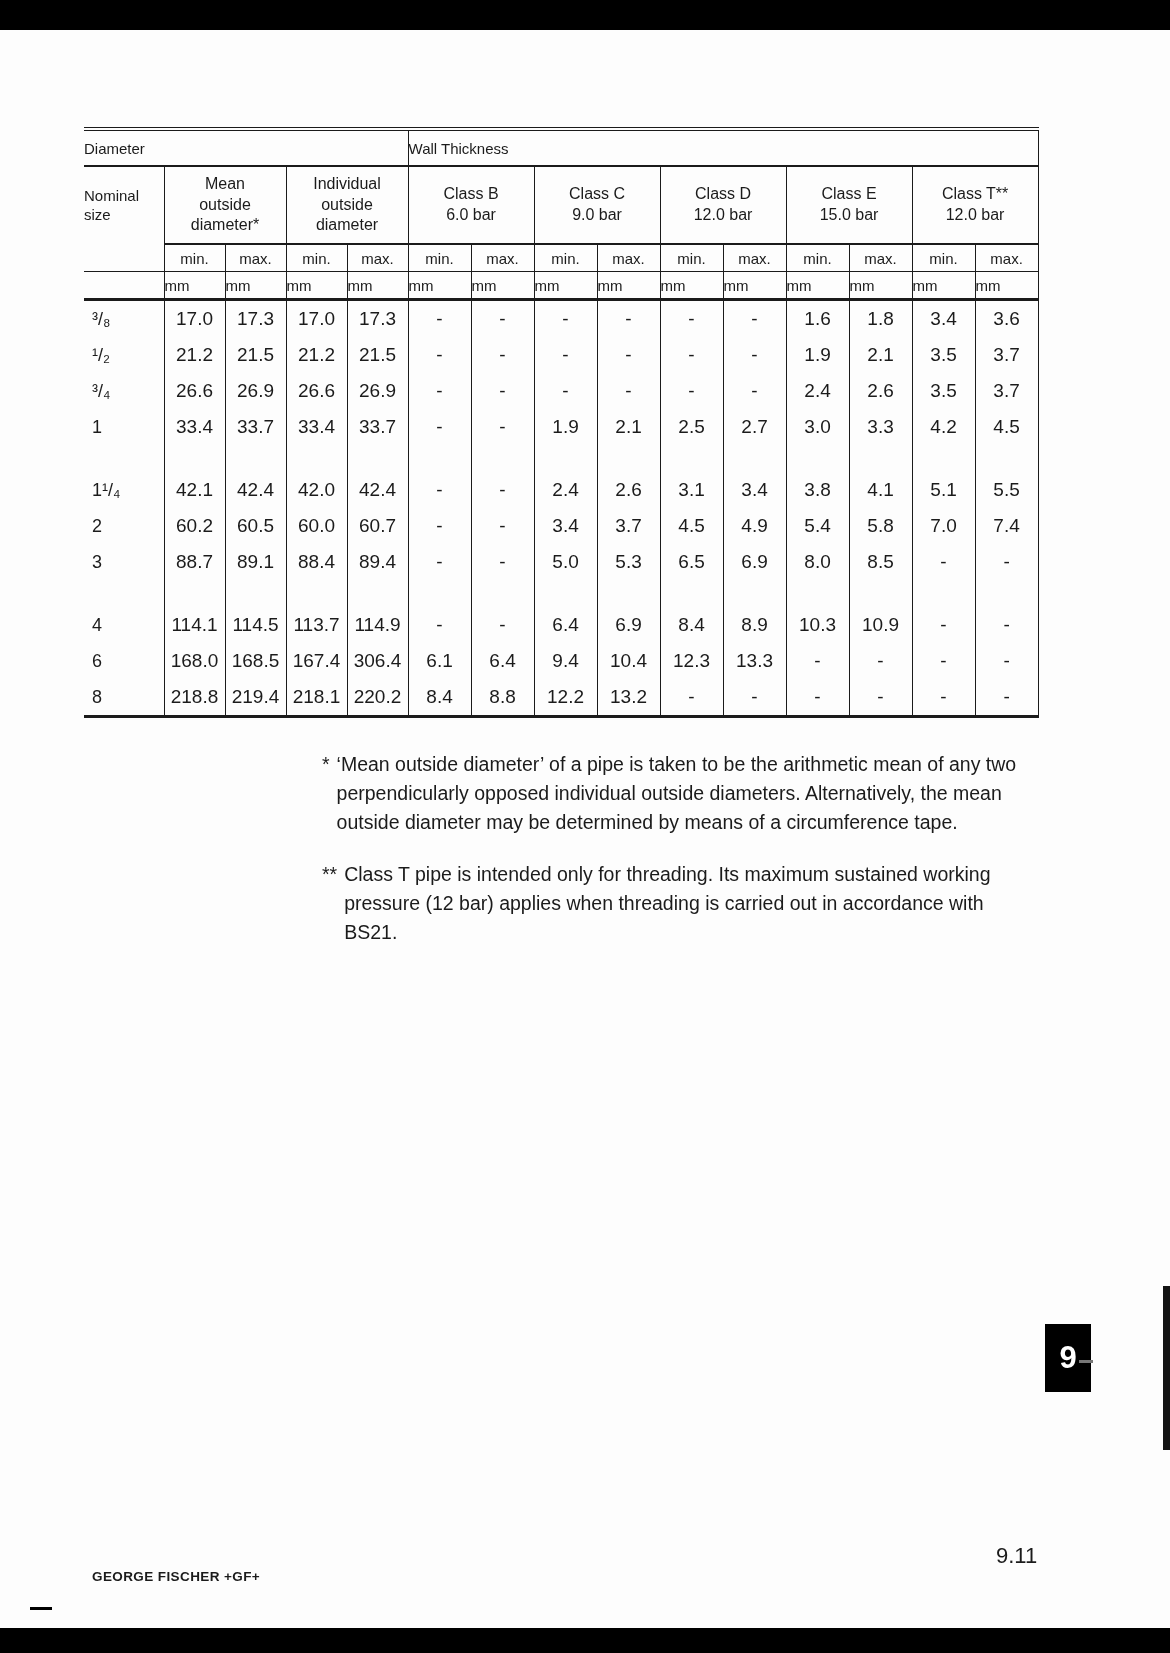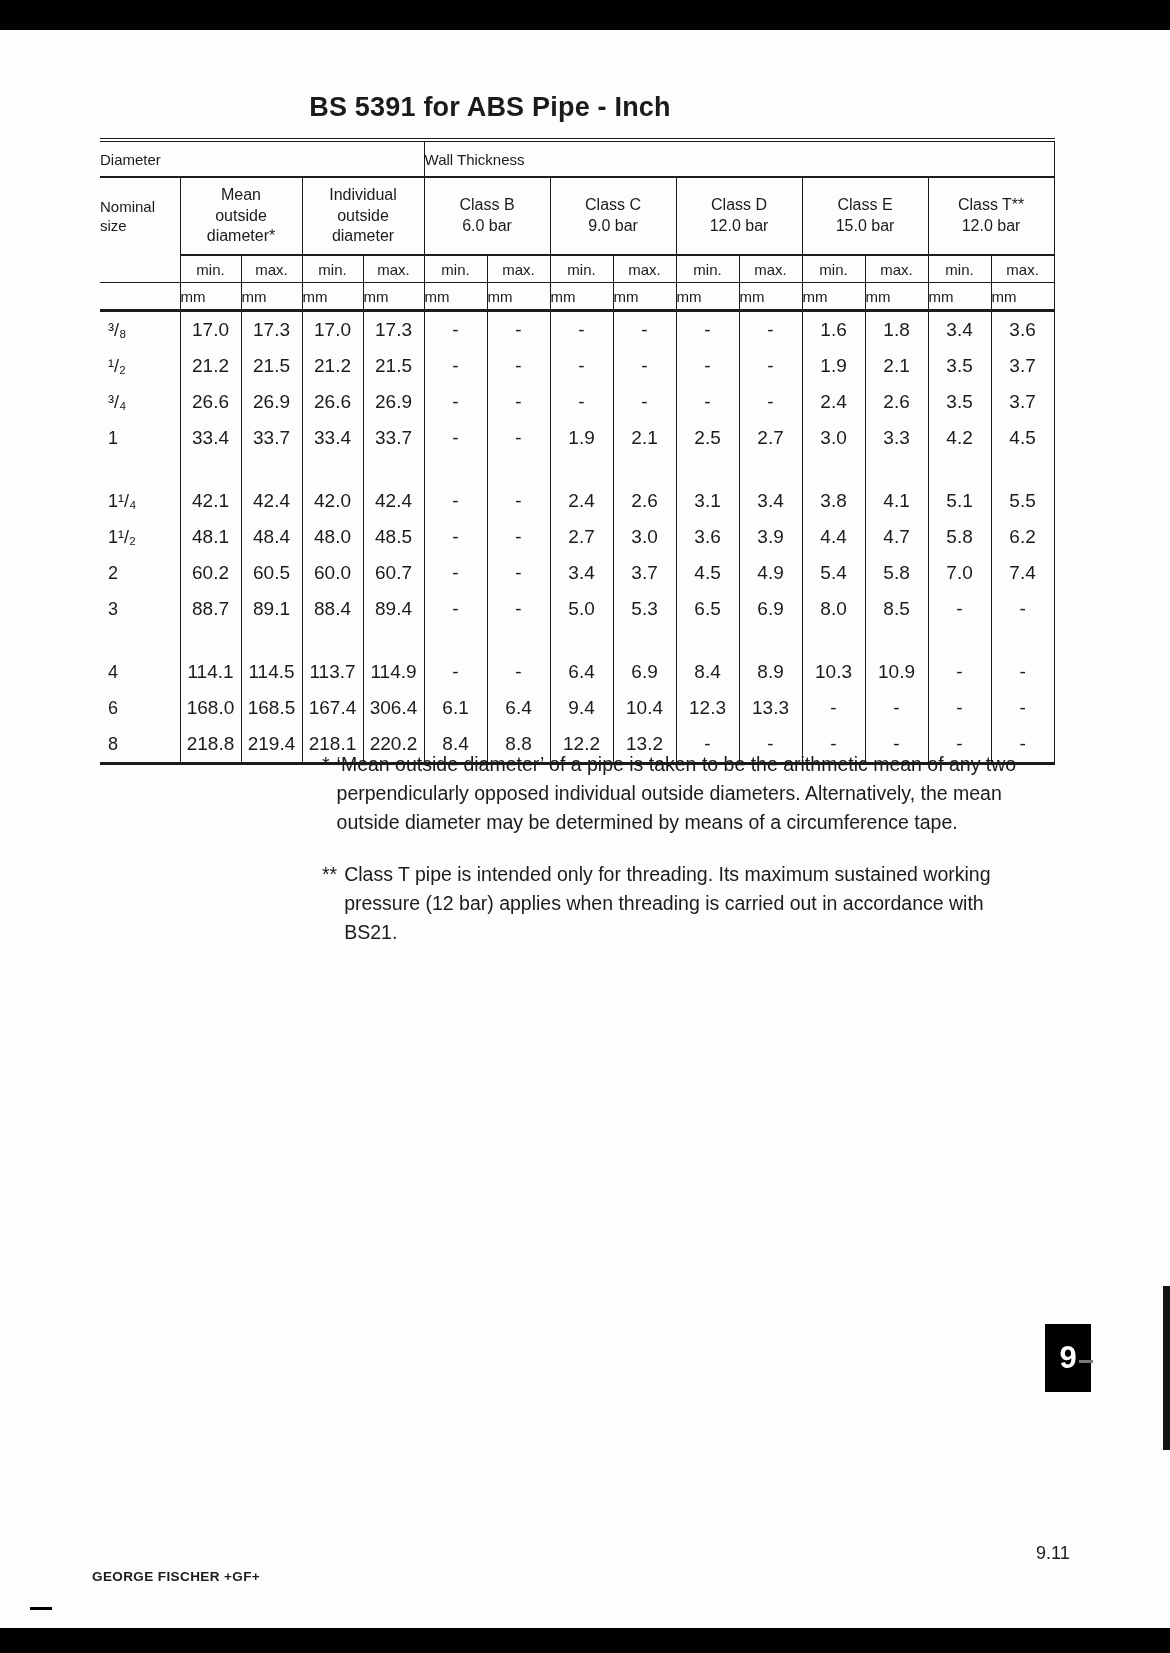--- a/index.html
+++ b/index.html
@@ -3,22 +3,22 @@
 <meta charset="utf-8">
 <style>
   html,body{margin:0;padding:0;background:#fff;}
   .page{position:relative;width:1170px;height:1653px;background:#fdfdfd;
         font-family:"Liberation Sans",sans-serif;color:#1b1b1b;overflow:hidden;}
   .topbar{position:absolute;top:0;left:0;width:1170px;height:30px;background:#000;}
   .bottombar{position:absolute;bottom:0;left:0;width:1170px;height:25px;background:#000;}
   .title{position:absolute;top:74px;left:0;width:980px;text-align:center;
          font-size:27px;font-weight:bold;letter-spacing:.2px;}
 
-  table.spec{position:absolute;top:138px;left:84px;width:954px;table-layout:fixed;
-             border-collapse:collapse;border-top:4px double #1b1b1b;margin-left:16px;}
+  table.spec{position:absolute;top:127px;left:84px;width:954px;table-layout:fixed;
+             border-collapse:collapse;border-top:4px double #1b1b1b;}
   table.spec th,table.spec td{padding:0;font-weight:normal;overflow:hidden;}
   .sec{height:34px;text-align:left;padding-left:6px;font-size:15px;
        border-bottom:2px solid #1b1b1b;}
   .sec-wall{border-left:1.5px solid #1b1b1b;border-right:1.5px solid #1b1b1b;}
   .nomh{text-align:left;padding-left:6px;font-size:15px;vertical-align:middle;line-height:1.25;white-space:pre-line;}
   .grp{height:76px;font-size:16px;text-align:center;vertical-align:middle;
        white-space:pre-line;line-height:1.3;border-left:1.5px solid #1b1b1b;
        border-bottom:2px solid #1b1b1b;}
   .grp.last{border-right:1.5px solid #1b1b1b;}
   tr.minmax-row td{height:26px;font-size:15px;text-align:center;
@@ -40,32 +40,31 @@
             font-size:19.5px;line-height:1.48;}
   .fn-marker{flex:0 0 auto;padding-right:7px;}
   #fn1{top:750px;}
   #fn2{top:860px;}
 
   .tab9{position:absolute;left:1045px;top:1324px;width:46px;height:68px;background:#000;
         color:#fff;font-size:31px;font-weight:bold;display:flex;align-items:center;
         justify-content:center;}
   .tab9 .dash{position:absolute;right:-2px;top:36px;width:14px;height:3px;background:#777;}
   .right-strip{position:absolute;right:0;top:1286px;width:7px;height:164px;background:#141414;}
-  .pageno{position:absolute;left:1036px;top:1543px;font-size:18px;}
+  .pageno{position:absolute;left:996px;top:1543px;font-size:22px;}
   .brand{position:absolute;left:92px;top:1569px;font-size:13.5px;font-weight:bold;
          letter-spacing:.4px;}
   .left-dash{position:absolute;left:30px;top:1607px;width:22px;height:3px;background:#000;}
 </style>
 </head>
 <body>
 
 <div class="page">
   <div class="topbar"></div>
 
-  <h1 class="title">BS 5391 for ABS Pipe - Inch</h1>
 
   <table class="spec">
     <colgroup>
       <col style="width:80px">
       <col style="width:61px">
         <col style="width:61px">
         <col style="width:61px">
         <col style="width:61px">
       <col style="width:63px">
         <col style="width:63px">
@@ -235,37 +234,20 @@
           <td class="val">2.4</td>
           <td class="val">2.6</td>
           <td class="val">3.1</td>
           <td class="val">3.4</td>
           <td class="val">3.8</td>
           <td class="val">4.1</td>
           <td class="val">5.1</td>
           <td class="val">5.5</td>
         </tr>
         <tr>
-          <td class="size">1¹/₂</td>
-          <td class="val">48.1</td>
-          <td class="val">48.4</td>
-          <td class="val">48.0</td>
-          <td class="val">48.5</td>
-          <td class="val">-</td>
-          <td class="val">-</td>
-          <td class="val">2.7</td>
-          <td class="val">3.0</td>
-          <td class="val">3.6</td>
-          <td class="val">3.9</td>
-          <td class="val">4.4</td>
-          <td class="val">4.7</td>
-          <td class="val">5.8</td>
-          <td class="val">6.2</td>
-        </tr>
-        <tr>
           <td class="size">2</td>
           <td class="val">60.2</td>
           <td class="val">60.5</td>
           <td class="val">60.0</td>
           <td class="val">60.7</td>
           <td class="val">-</td>
           <td class="val">-</td>
           <td class="val">3.4</td>
           <td class="val">3.7</td>
           <td class="val">4.5</td>

